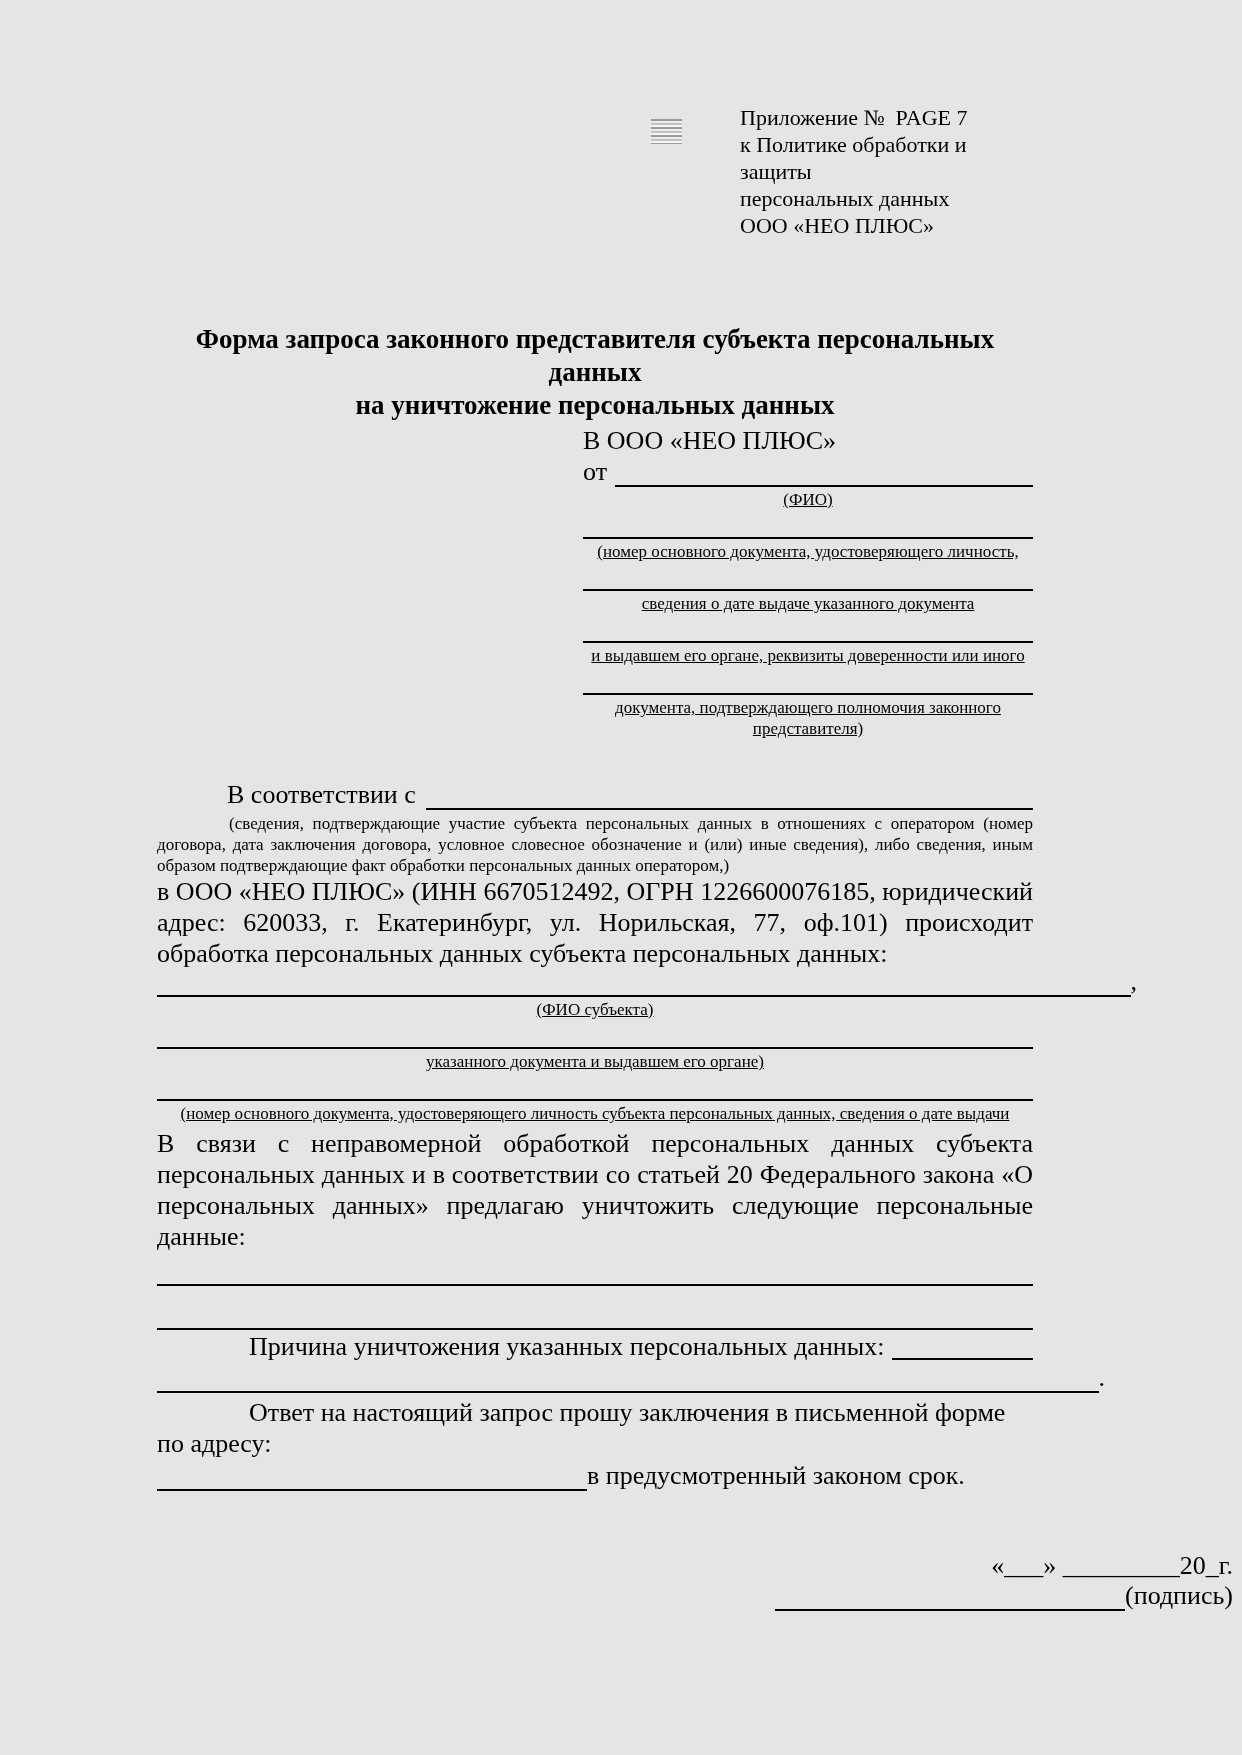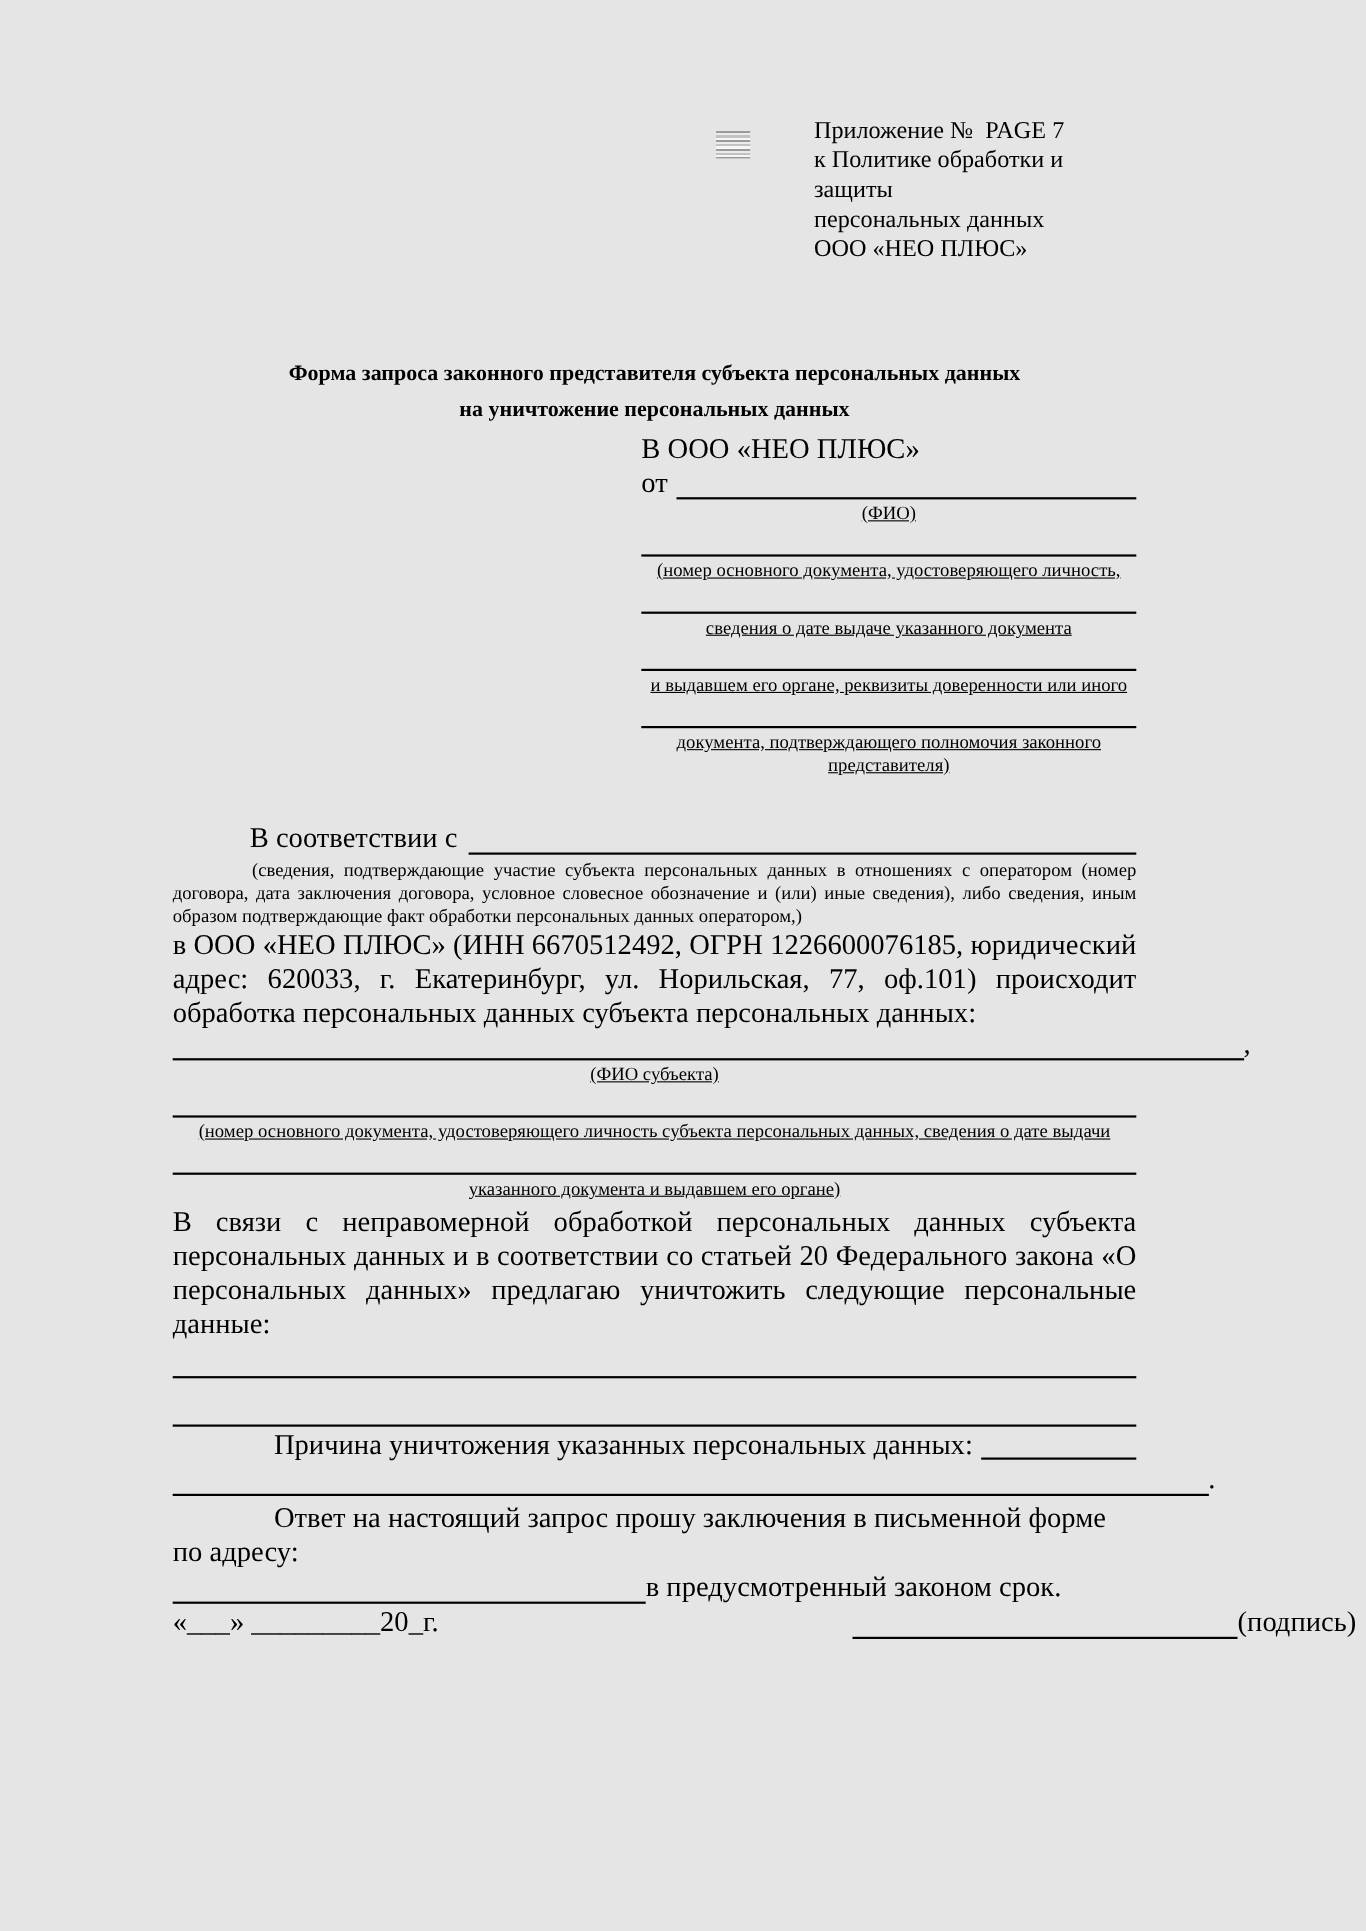--- a/index.html
+++ b/index.html
@@ -35,21 +35,21 @@
     margin-left: 583px;
     padding-top: 104px;
     font-size: 22px;
     line-height: 27px;
   }
   .hdr-line { white-space: pre-wrap; }
   .doc-title {
     margin-top: 84px;
     text-align: center;
     font-weight: bold;
-    font-size: 20px;
+    font-size: 27px;
     line-height: 33px;
   }
   .addr { margin-left: 426px; width: 450px; }
   .addr-to { margin-top: 3px; line-height: 31px; }
   .from-row { display: flex; align-items: flex-end; height: 31px; }
   .from-row .ul { flex: 1; margin-left: 8px; border-bottom: 2px solid #000; height: 28px; }
   .cap {
     text-align: center;
     font-size: 17px;
     line-height: 21px;
@@ -83,22 +83,24 @@
   .reason-row .ul { flex: 1; margin-left: 8px; border-bottom: 2px solid #000; height: 28px; }
   .period-row { margin-top: 2px; }
   .reply1 { margin-top: 4px; line-height: 31px; text-indent: 92px; }
   .reply2-row { display: flex; align-items: flex-end; margin-top: 1px; height: 31px; }
   .reply2-row .ul { width: 430px; border-bottom: 2px solid #000; height: 28px; }
   .reply2-row .txt { white-space: pre-wrap; }
   .footer-row {
     display: flex;
     justify-content: space-between;
     align-items: flex-end;
+    margin-top: 60px;
     margin-right: -200px;
     height: 32px;
+    flex-direction: column;
   }
   .footer-row .date { white-space: pre-wrap; }
   .sig-group { display: flex; align-items: flex-end; }
   .sig-group .ul { width: 350px; border-bottom: 2px solid #000; height: 28px; }
 </style>
 </head>
 <body>
 
 <div class="page">
 
@@ -158,26 +160,26 @@
     <div class="para">в ООО «НЕО ПЛЮС» (ИНН 6670512492, ОГРН 1226600076185, юридический адрес: 620033, г. Екатеринбург, ул. Норильская, 77, оф.101) происходит обработка персональных данных субъекта персональных данных:</div>
 
     <div class="fill-row overshoot-wide">
       <span class="ul"></span>
       <span>,</span>
     </div>
     <div class="cap">(ФИО субъекта)</div>
 
     <div class="field">
       <div class="line"></div>
-      <div class="cap">(номер основного документа, удостоверяющего личность субъекта персональных данных, сведения о дате выдачи</div>
+      <div class="cap">указанного документа и выдавшем его органе)</div>
     </div>
 
     <div class="field">
       <div class="line"></div>
-      <div class="cap">указанного документа и выдавшем его органе)</div>
+      <div class="cap">(номер основного документа, удостоверяющего личность субъекта персональных данных, сведения о дате выдачи</div>
     </div>
 
     <div class="para" style="margin-top:4px">В связи с неправомерной обработкой персональных данных субъекта персональных данных и в соответствии со статьей 20 Федерального закона «О персональных данных» предлагаю уничтожить следующие персональные данные:</div>
 
     <div class="full-line blank1"></div>
     <div class="full-line blank2"></div>
 
     <div class="reason-row">
       <span class="label">Причина уничтожения указанных персональных данных:</span>
       <span class="ul"></span>

